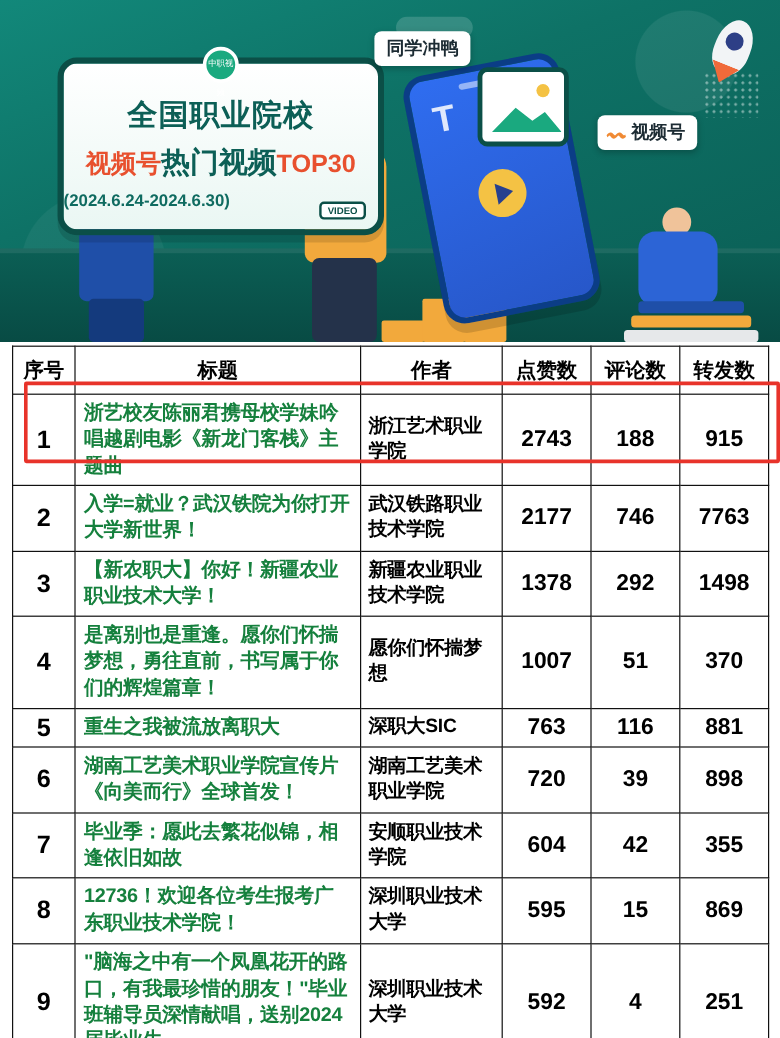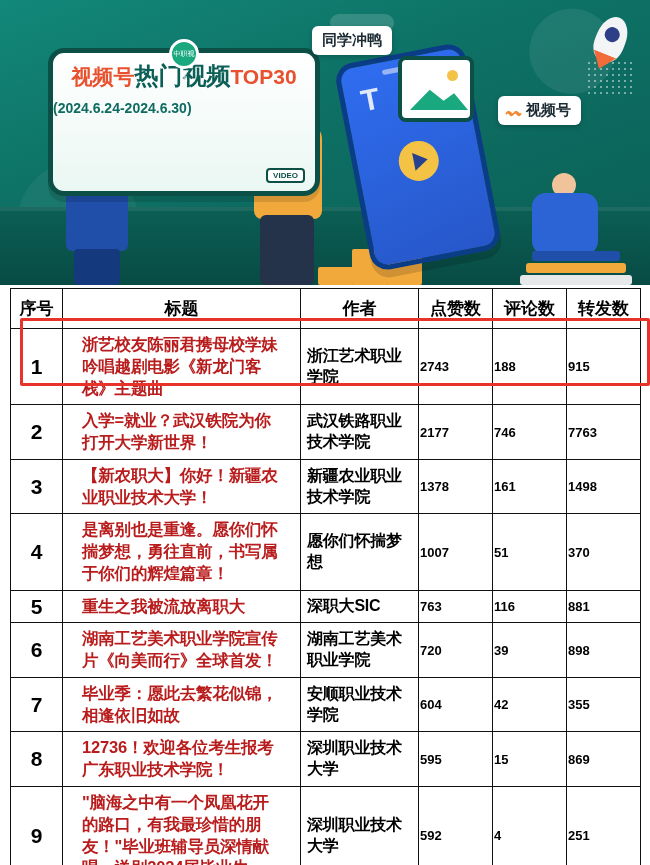--- a/index.html
+++ b/index.html
@@ -266,36 +266,36 @@
 
   td.rank-cell {
     text-align: center;
     font-size: 21px;
     font-weight: bold;
     color: #000;
   }
   td.title-cell {
     font-size: 16.5px;
     font-weight: bold;
-    color: #b91c1c;
+    color: #15803d;
     line-height: 1.32;
-    padding: 5px 19px;
+    padding: 5px 7px;
     letter-spacing: -0.2px;
   }
   td.author-cell {
     font-size: 16px;
     font-weight: bold;
     color: #000;
     line-height: 1.3;
     padding: 4px 6px;
     letter-spacing: -0.2px;
   }
   td.num-cell {
-    text-align: left;
-    font-size: 13px;
+    text-align: center;
+    font-size: 19px;
     font-weight: bold;
     color: #000;
   }
   tr.highlight td {
     border-color: #111;
   }
   .hl-box {
     position: absolute;
     left: 10px;
     width: 630px;
@@ -346,20 +346,21 @@
         <span></span>
     </div>
 
     <div class="phone">
       <div class="phone-t">T</div>
       <div class="phone-play"></div>
     </div>
 
     <div class="poster">
       <div class="poster-badge">中职视频</div>
+      <div class="poster-title">全国职业院校</div>
       <div class="poster-sub">
         <span class="hot">视频号</span><span class="top30">热门视频</span><span class="hot">TOP30</span>
       </div>
       <div class="poster-date">(2024.6.24-2024.6.30)</div>
       <div class="poster-tape">VIDEO</div>
     </div>
 
     <div class="img-card">
       <div class="mount"></div>
       <div class="sun"></div>
@@ -407,21 +408,21 @@
           <td class="author-cell">武汉铁路职业技术学院</td>
           <td class="num-cell">2177</td>
           <td class="num-cell">746</td>
           <td class="num-cell">7763</td>
         </tr>
         <tr style="height:50px">
           <td class="rank-cell">3</td>
           <td class="title-cell">【新农职大】你好！新疆农业职业技术大学！</td>
           <td class="author-cell">新疆农业职业技术学院</td>
           <td class="num-cell">1378</td>
-          <td class="num-cell">161</td>
+          <td class="num-cell">292</td>
           <td class="num-cell">1498</td>
         </tr>
         <tr style="height:68px">
           <td class="rank-cell">4</td>
           <td class="title-cell">是离别也是重逢。愿你们怀揣梦想，勇往直前，书写属于你们的辉煌篇章！</td>
           <td class="author-cell">愿你们怀揣梦想</td>
           <td class="num-cell">1007</td>
           <td class="num-cell">51</td>
           <td class="num-cell">370</td>
         </tr>

